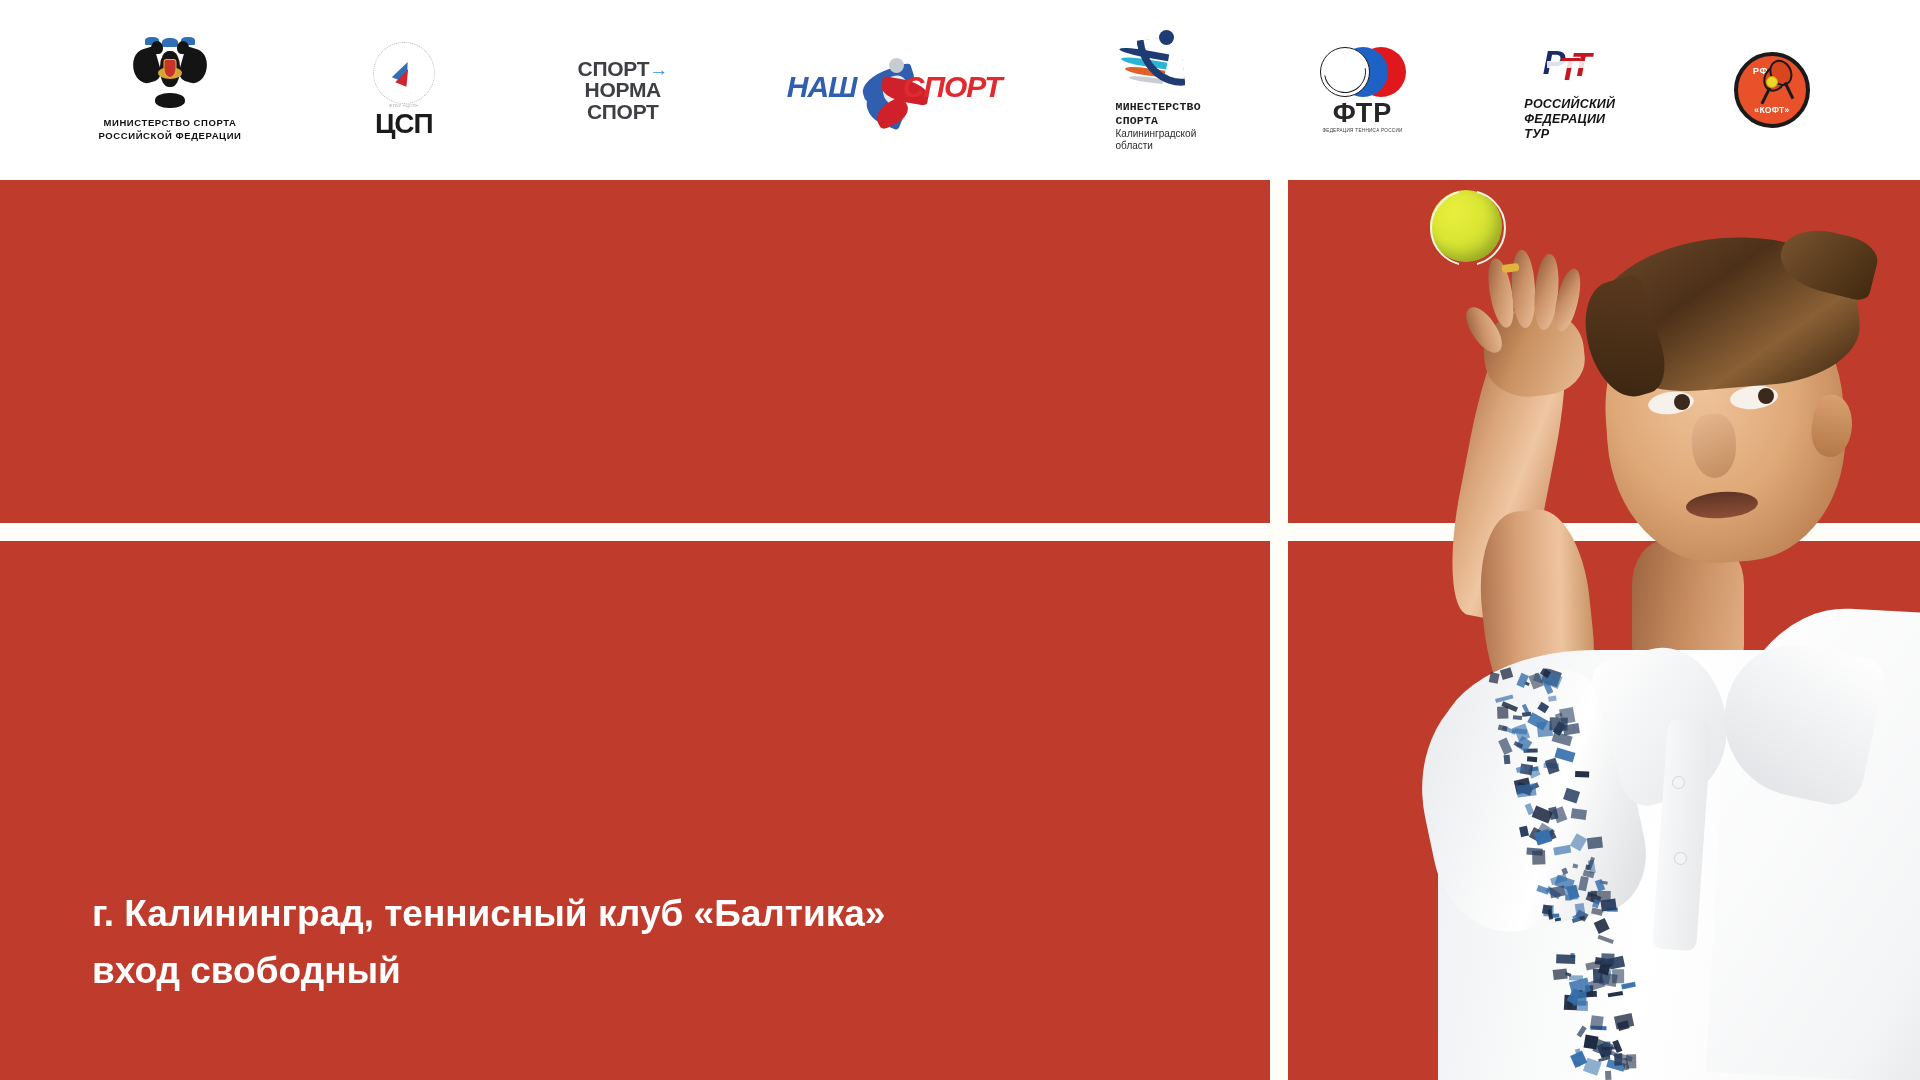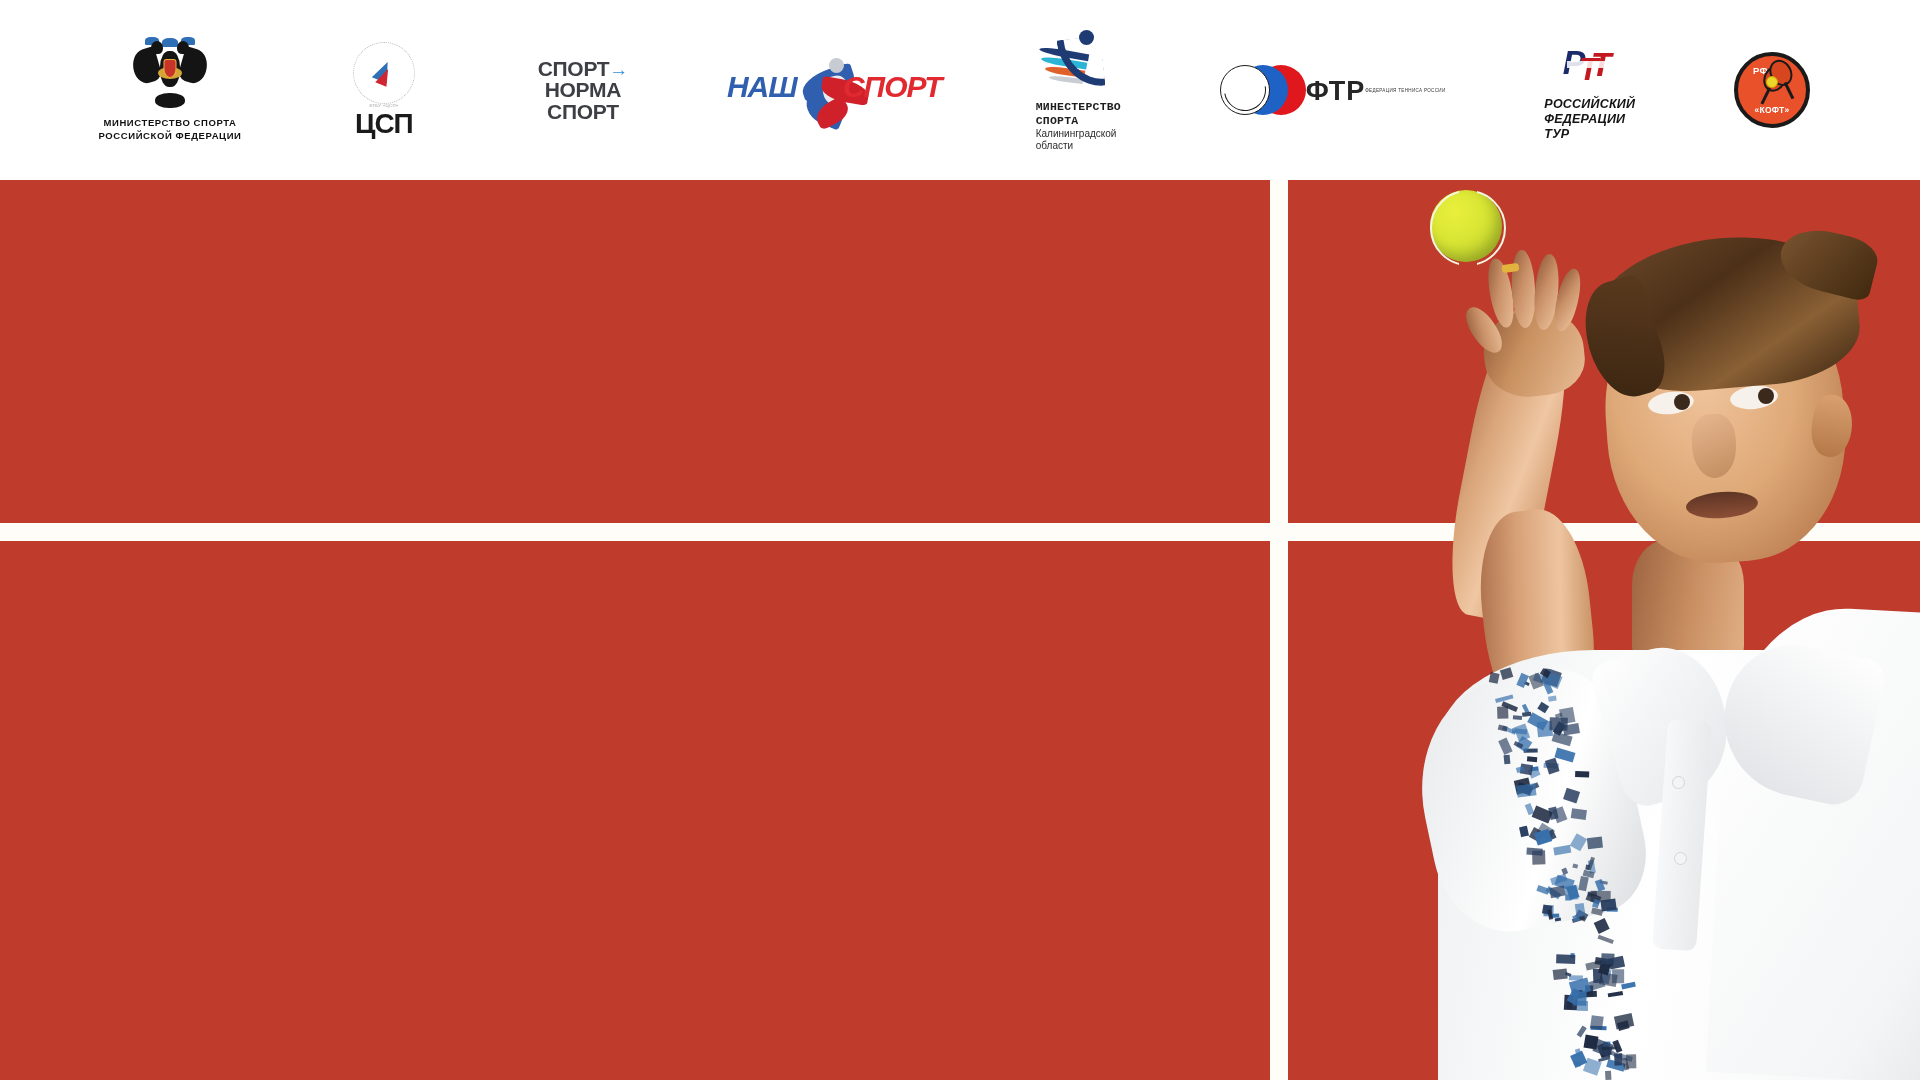--- a/index.html
+++ b/index.html
@@ -91,21 +91,21 @@
      border-radius:0 0 0 100%; transform:rotate(-6deg); }
   .mink-mark .arc { position:absolute; height:7px; border-radius:50%; }
   .mink-mark .a1 { left:0; top:22px; width:50px; background:#1f3b73; transform:rotate(10deg); border-radius:50% 0 0 50%; }
   .mink-mark .a2 { left:2px; top:31px; width:46px; background:#2bb4d6; transform:rotate(9deg); border-radius:50% 0 0 50%; }
   .mink-mark .a3 { left:6px; top:40px; width:40px; background:#e0602a; transform:rotate(8deg); border-radius:50% 0 0 50%; }
   .mink-mark .a4 { left:10px; top:49px; width:34px; height:5px; background:#c9ccd2; transform:rotate(7deg); border-radius:50% 0 0 50%; }
   .mink-text .t1 { font-size:11.5px; font-weight:bold; color:#1e1e1e; letter-spacing:.2px; line-height:1.18;font-family:Liberation Mono, monospace; }
   .mink-text .t2 { font-size:10px; color:#2b2b2b; line-height:1.2; }
 
   
-  .ftr { display:flex; flex-direction:row; align-items:center; }
+  .ftr { display:flex; flex-direction:column; align-items:center; }
   .ftr-balls { position:relative; width:86px; height:50px; }
   .ftr-balls span { position:absolute; top:0; width:50px; height:50px; border-radius:50%; }
   .ftr-balls .b-w { left:0; background:#ffffff; border:1.6px solid #1b1b1b; z-index:3; }
   .ftr-balls .b-b { left:18px; background:#1d62c4; z-index:2; }
   .ftr-balls .b-r { left:36px; background:#e0181d; z-index:1; }
   .ftr-balls .seam { position:absolute; left:4px; top:4px; width:42px; height:42px;
      border-radius:50%; border:1.4px solid #1b1b1b; border-left-color:transparent; border-top-color:transparent;
      z-index:4; transform:rotate(35deg); }
   .ftr-word { font-size:27px; font-weight:bold; letter-spacing:1px; color:#262626; line-height:1; margin-top:3px; }
   .ftr-sub { font-size:4.6px; letter-spacing:.3px; color:#3a3a3a; margin-top:1px; }
@@ -560,14 +560,18 @@
     <div class="pl pupil" id="pupL"></div>
     <div class="pl pupil" id="pupR"></div>
     <div class="pl" id="nose"></div>
     <div class="pl" id="mouth"></div>
     <div class="pl" id="hair"></div>
     <div class="pl" id="hair2"></div>
     <div class="pl" id="hairtip"></div>
   </div>
 
 
+  <div id="venue">
+    <div>г. Калининград, теннисный клуб «Балтика»</div>
+    <div>вход свободный</div>
+  </div>
 
 </div>
 
 </body></html>

